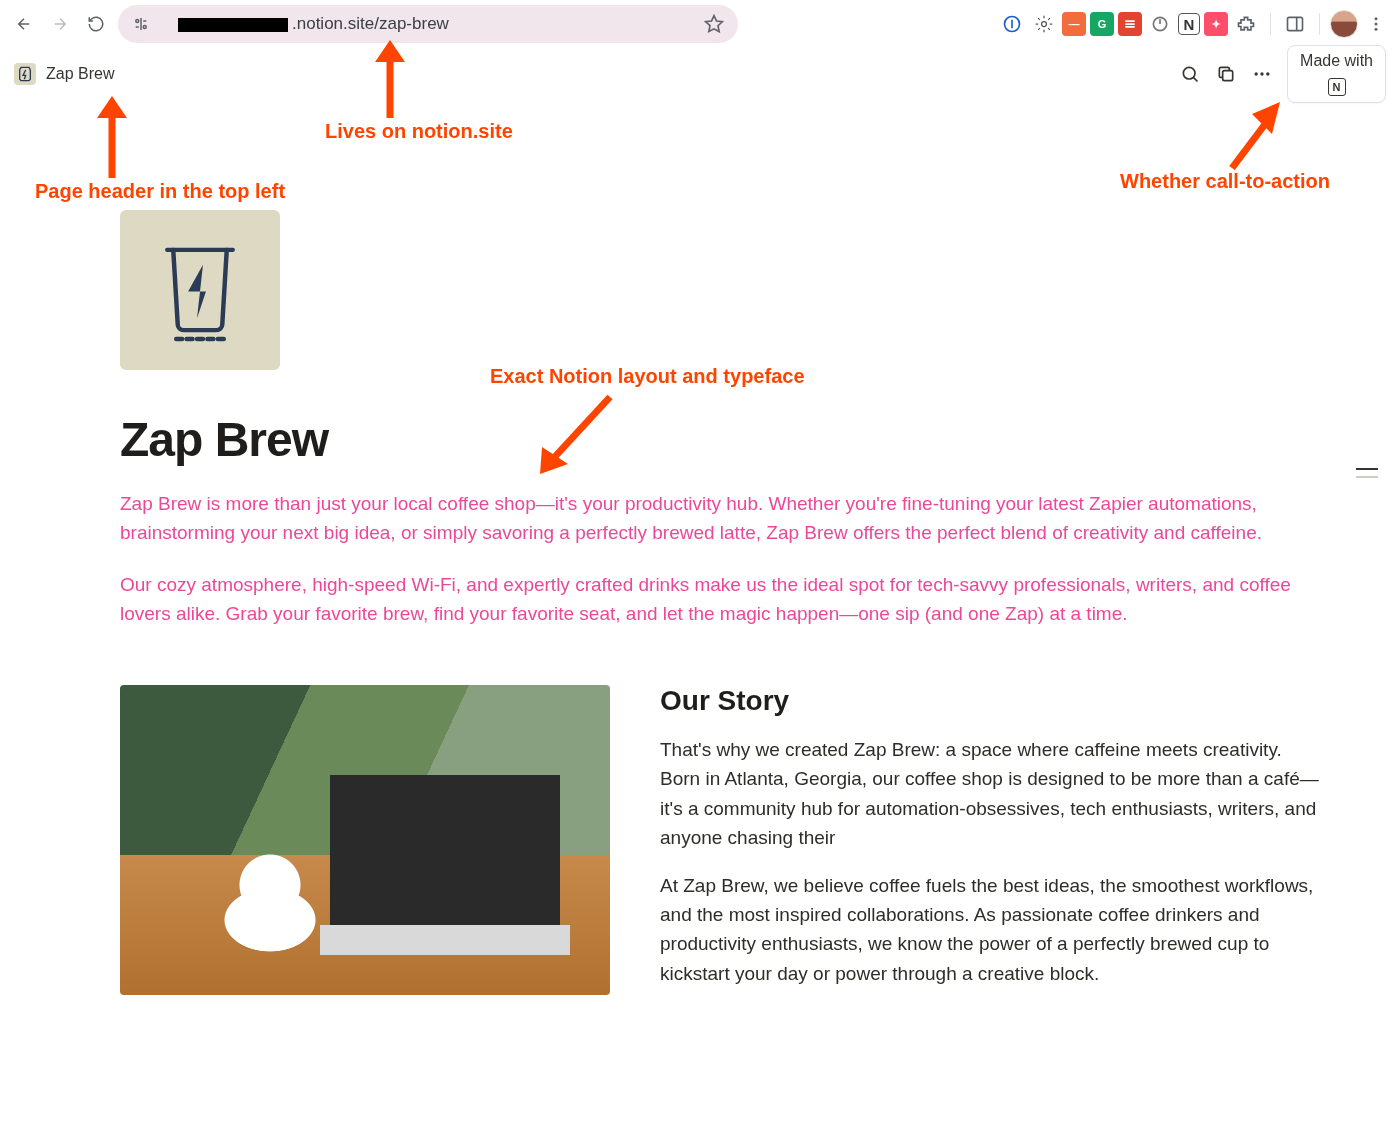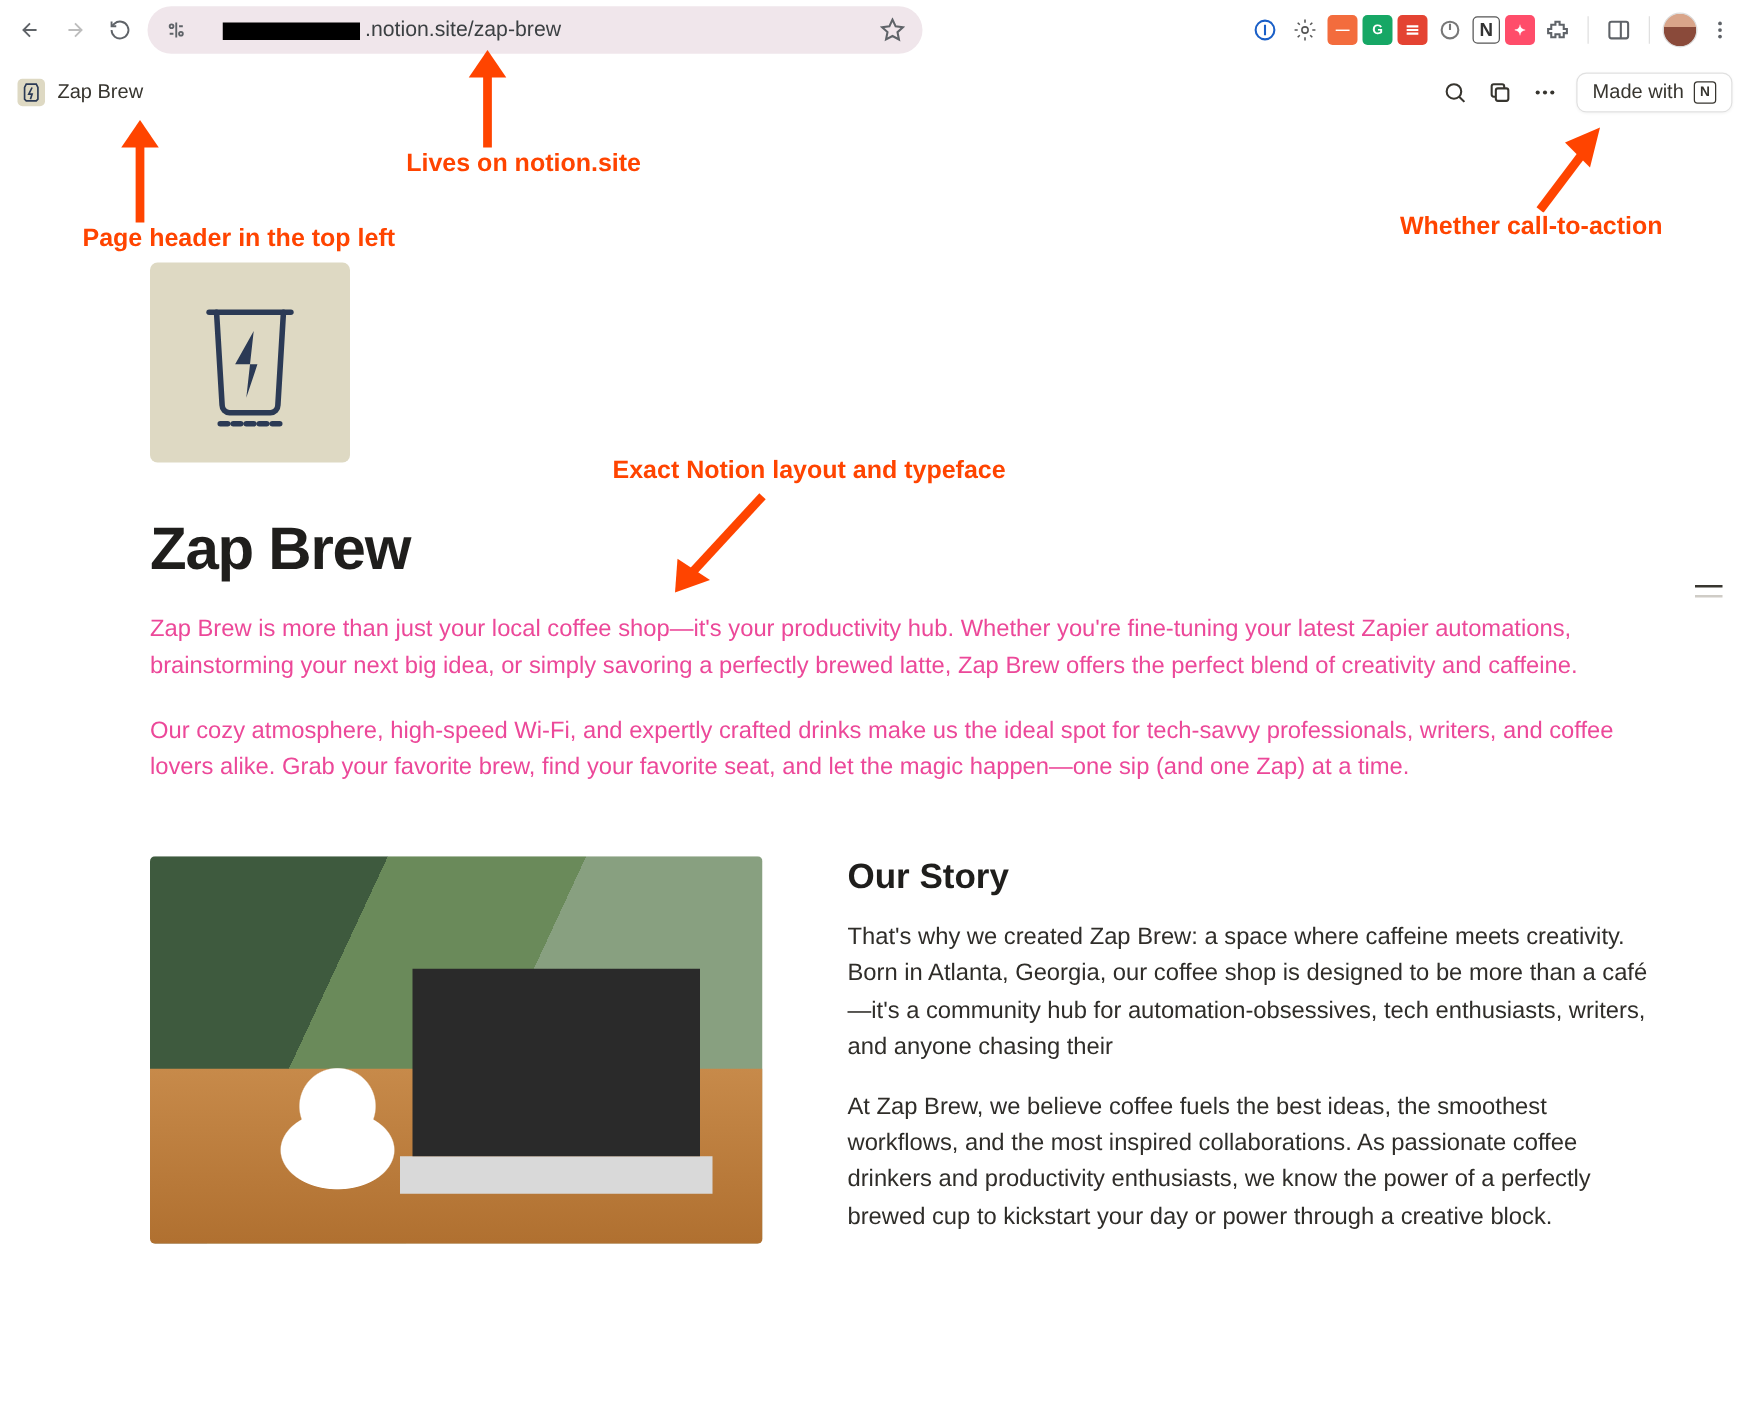--- a/index.html
+++ b/index.html
@@ -20,30 +20,30 @@
   .ext.red    { background:#e44332; }
   .ext.pink   { background:#ff4d6a; }
   .vdiv { width:1px; height:22px; background:#e0e0e0; margin:0 6px; }
   .avatar { width:28px; height:28px; border-radius:50%; background:linear-gradient(#d9a58a 40%,#8a4a3a 41%); border:1px solid #ddd; }
   
   .topbar { height:52px; display:flex; align-items:center; padding:0 14px; gap:10px; }
   .page-icon-sm { width:22px; height:22px; background:#ded9c3; border-radius:4px; display:flex; align-items:center; justify-content:center; }
   .page-title-sm { font-size:16px; color:#37352f; }
   .top-actions { margin-left:auto; display:flex; align-items:center; gap:14px; }
   .ticn { width:22px; height:22px; color:#37352f; display:flex; align-items:center; justify-content:center; }
-  .made-with { border:1px solid #e0e0e0; border-radius:8px; padding:6px 12px; display:flex; align-items:center; gap:8px; font-size:16px; color:#37352f; box-shadow:0 1px 2px rgba(0,0,0,0.04); }
+  .made-with { border:1px solid #e0e0e0; border-radius:8px; padding:6px 12px; display:flex; align-items:center; gap:8px; font-size:16px; color:#37352f; box-shadow:0 1px 2px rgba(0,0,0,0.04);flex-direction:column; }
   
   .ann { position:absolute; color:#ff4400; font-weight:700; font-size:20px; pointer-events:none; }
   .arrow { position:absolute; pointer-events:none; }
   
   .content { position:relative; width:1200px; margin-left:120px; padding-top:110px; }
   .big-icon { width:160px; height:160px; background:#ded9c3; border-radius:6px; display:flex; align-items:center; justify-content:center; }
   h1.title { font-size:48px; font-weight:800; color:#1f1e1c; margin-top:42px; letter-spacing:-1px; }
   p.body { font-size:19px; line-height:1.55; color:#ec4899; margin-top:22px; max-width:1190px; }
-  .cols { display:flex; gap:68px; margin-top:56px; }
+  .cols { display:flex; gap:50px; margin-top:56px; }
   .photo { width:490px; height:310px; border-radius:4px; background:
       linear-gradient(#2a2a2a,#2a2a2a) 210px 90px/230px 150px no-repeat,
       linear-gradient(#d9d9d9,#d9d9d9) 200px 240px/250px 30px no-repeat,
       radial-gradient(circle at 150px 200px,#fff 0 30px,transparent 31px),
       radial-gradient(ellipse at 150px 235px,#fff 0 45px,transparent 46px),
       linear-gradient(#c78a4a,#b07030) 0 170px/100% 140px no-repeat,
       linear-gradient(115deg,#3e5a3e 0 30%,#6a8a5a 30% 55%,#88a080 55%);
   }
   .story { flex:1; }
   .story h2 { font-size:28px; font-weight:800; color:#1f1e1c; }
@@ -173,21 +173,21 @@
     </div>
   </div>
 </div>
 
 <div class="ann" style="left:325px; top:120px;text-align:right;">Lives on notion.site</div>
 <svg class="arrow" style="left:360px; top:40px;" width="60" height="80">
     <path d="M30 78 30 10" stroke="#ff4400" stroke-width="7"></path>
     <path d="M30 0 15 22 45 22 Z" fill="#ff4400"></path>
   </svg>
 
-<div class="ann" style="left:35px; top:180px;margin-left:31px;">Page header in the top left</div>
+<div class="ann" style="left:35px; top:180px;">Page header in the top left</div>
 <svg class="arrow" style="left:82px; top:96px;" width="60" height="84">
     <path d="M30 82 30 12" stroke="#ff4400" stroke-width="7"></path>
     <path d="M30 0 15 22 45 22 Z" fill="#ff4400"></path>
   </svg>
 
 <div class="ann" style="left:490px; top:365px;">Exact Notion layout and typeface</div>
 <svg class="arrow" style="left:530px; top:392px;" width="100" height="90">
     <path d="M80 5 20 70" stroke="#ff4400" stroke-width="7"></path>
     <path d="M10 82 12 55 38 72 Z" fill="#ff4400"></path>
   </svg>

